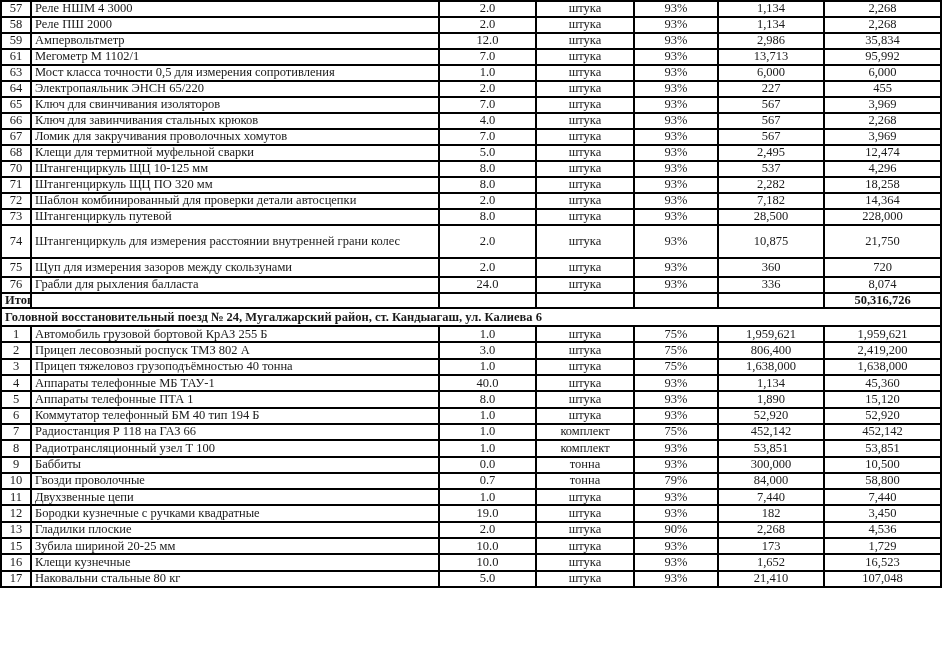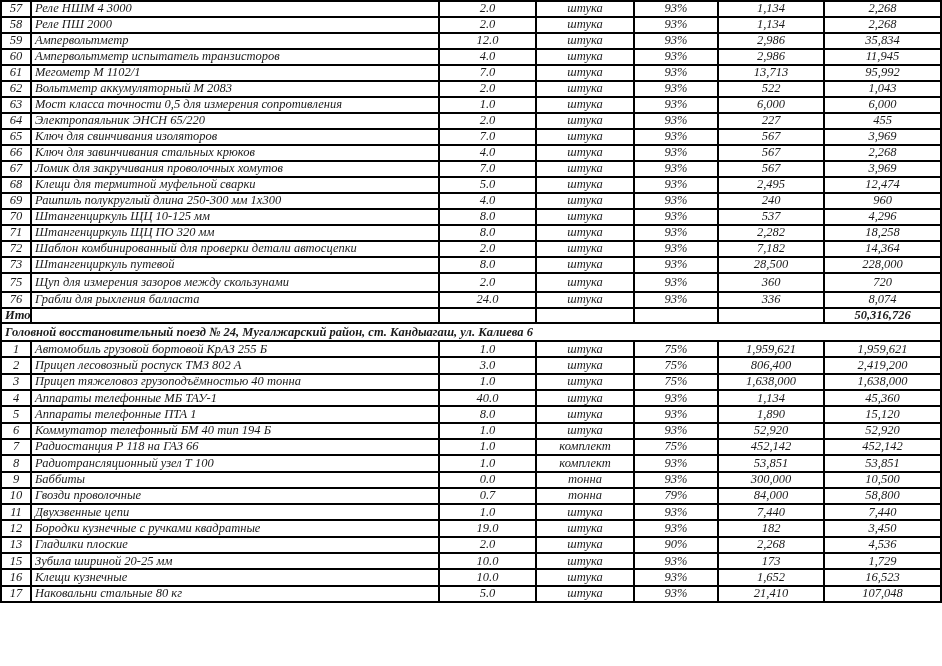--- a/index.html
+++ b/index.html
@@ -8,21 +8,20 @@
     background: #ffffff;
     width: 942px;
     height: 666px;
     overflow: hidden;
   }
   #doc-page {
     position: relative;
     width: 762px;
     height: 666px;
     background: #ffffff;
-    font-style: italic;
   }
   table#inventory-table {
     border-collapse: collapse;
     table-layout: fixed;
     width: 940px;
     margin: 0;
     font-family: "Liberation Serif", "DejaVu Serif", serif;
     font-size: 12.5px;
     color: #1a1a1a;
   }
@@ -89,47 +88,29 @@
         </tr>
         <tr class="sec0" data-num="59">
           <td class="cell-center">59</td>
           <td class="cell-left">Ампервольтметр</td>
           <td class="cell-center">12.0</td>
           <td class="cell-center">штука</td>
           <td class="cell-center">93%</td>
           <td class="cell-center">2,986</td>
           <td class="cell-center">35,834</td>
         </tr>
-        <tr class="sec0" data-num="60">
-          <td class="cell-center">60</td>
-          <td class="cell-left">Ампервольтметр испытатель транзисторов</td>
-          <td class="cell-center">4.0</td>
-          <td class="cell-center">штука</td>
-          <td class="cell-center">93%</td>
-          <td class="cell-center">2,986</td>
-          <td class="cell-center">11,945</td>
-        </tr>
         <tr class="sec0" data-num="61">
           <td class="cell-center">61</td>
           <td class="cell-left">Мегометр М 1102/1</td>
           <td class="cell-center">7.0</td>
           <td class="cell-center">штука</td>
           <td class="cell-center">93%</td>
           <td class="cell-center">13,713</td>
           <td class="cell-center">95,992</td>
         </tr>
-        <tr class="sec0" data-num="62">
-          <td class="cell-center">62</td>
-          <td class="cell-left">Вольтметр аккумуляторный М 2083</td>
-          <td class="cell-center">2.0</td>
-          <td class="cell-center">штука</td>
-          <td class="cell-center">93%</td>
-          <td class="cell-center">522</td>
-          <td class="cell-center">1,043</td>
-        </tr>
         <tr class="sec0" data-num="63">
           <td class="cell-center">63</td>
           <td class="cell-left">Мост класса точности 0,5 для измерения сопротивления</td>
           <td class="cell-center">1.0</td>
           <td class="cell-center">штука</td>
           <td class="cell-center">93%</td>
           <td class="cell-center">6,000</td>
           <td class="cell-center">6,000</td>
         </tr>
         <tr class="sec0" data-num="64">
@@ -170,29 +151,20 @@
         </tr>
         <tr class="sec0" data-num="68">
           <td class="cell-center">68</td>
           <td class="cell-left">Клещи для термитной муфельной сварки</td>
           <td class="cell-center">5.0</td>
           <td class="cell-center">штука</td>
           <td class="cell-center">93%</td>
           <td class="cell-center">2,495</td>
           <td class="cell-center">12,474</td>
         </tr>
-        <tr class="sec0" data-num="69">
-          <td class="cell-center">69</td>
-          <td class="cell-left">Рашпиль полукруглый длина 250-300 мм 1х300</td>
-          <td class="cell-center">4.0</td>
-          <td class="cell-center">штука</td>
-          <td class="cell-center">93%</td>
-          <td class="cell-center">240</td>
-          <td class="cell-center">960</td>
-        </tr>
         <tr class="sec0" data-num="70">
           <td class="cell-center">70</td>
           <td class="cell-left">Штангенциркуль ЩЦ 10-125 мм</td>
           <td class="cell-center">8.0</td>
           <td class="cell-center">штука</td>
           <td class="cell-center">93%</td>
           <td class="cell-center">537</td>
           <td class="cell-center">4,296</td>
         </tr>
         <tr class="sec0" data-num="71">
@@ -214,20 +186,29 @@
           <td class="cell-center">14,364</td>
         </tr>
         <tr class="sec0" data-num="73">
           <td class="cell-center">73</td>
           <td class="cell-left">Штангенциркуль путевой</td>
           <td class="cell-center">8.0</td>
           <td class="cell-center">штука</td>
           <td class="cell-center">93%</td>
           <td class="cell-center">28,500</td>
           <td class="cell-center">228,000</td>
+        </tr>
+        <tr class="sec0" data-num="74">
+          <td class="cell-center">74</td>
+          <td class="cell-left">Штангенциркуль для измерения расстоянии внутренней грани колес</td>
+          <td class="cell-center">2.0</td>
+          <td class="cell-center">штука</td>
+          <td class="cell-center">93%</td>
+          <td class="cell-center">10,875</td>
+          <td class="cell-center">21,750</td>
         </tr>
         <tr class="sec0" data-num="75">
           <td class="cell-center">75</td>
           <td class="cell-left">Щуп для измерения зазоров между скользунами</td>
           <td class="cell-center">2.0</td>
           <td class="cell-center">штука</td>
           <td class="cell-center">93%</td>
           <td class="cell-center">360</td>
           <td class="cell-center">720</td>
         </tr>

